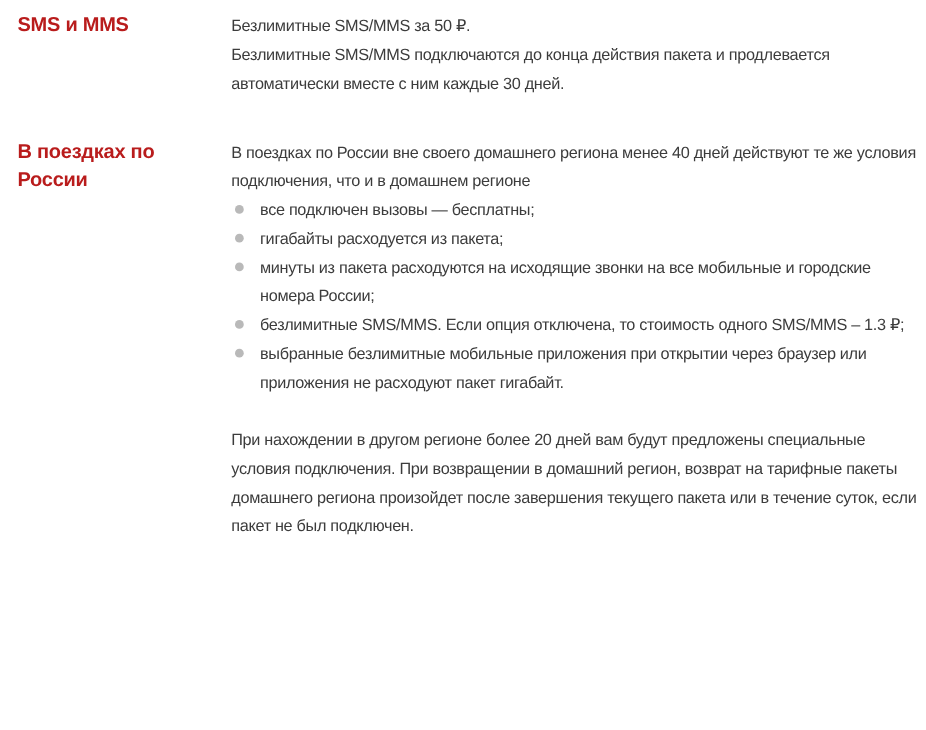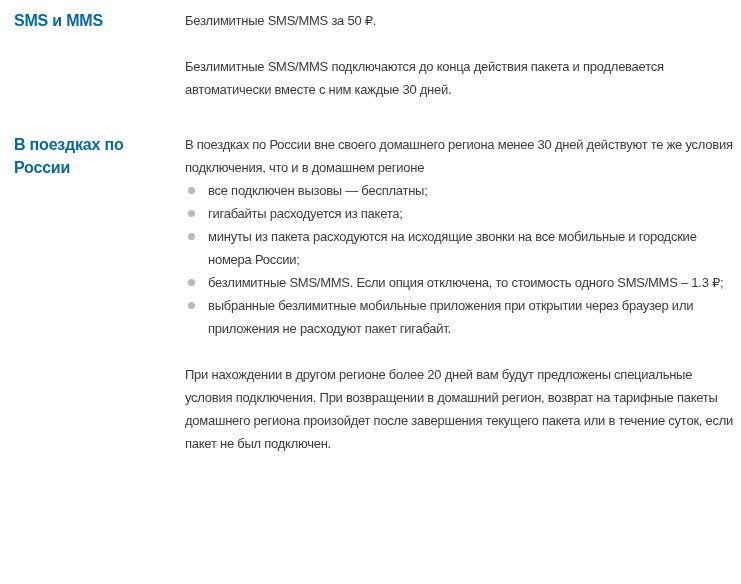--- a/index.html
+++ b/index.html
@@ -23,35 +23,34 @@
     grid-template-columns: 171px 1fr;
     align-items: start;
   }
   .row + .row {
     margin-top: 32px;
   }
   .row-label {
     font-size: 16px;
     font-weight: bold;
     line-height: 23px;
-    color: #0369a1;
+    color: #b91c1c;
     padding-right: 12px;
     letter-spacing: -0.2px;
   }
   .row-content {
     max-width: 556px;
     font-size: 13px;
     line-height: 23px;
     letter-spacing: -0.25px;
   }
   .para {
     margin: 0;
   }
   .para + .para {
-    margin-top: 23px;
   }
   .line {
     display: block;
   }
   .bullets {
     list-style: none;
     margin: 0;
     padding: 0;
   }
   .bullets li {
@@ -85,21 +84,21 @@
       </p>
       <p class="para">
         <span class="line">Безлимитные SMS/MMS подключаются до конца действия пакета и продлевается автоматически вместе с ним каждые 30 дней.</span>
       </p>
     </div>
   </section>
 
   <section class="row">
     <div class="row-label">В поездках по России</div>
     <div class="row-content">
-      <p class="para">В поездках по России вне своего домашнего региона менее 30 дней действуют те же условия подключения, что и в домашнем регионе</p>
+      <p class="para">В поездках по России вне своего домашнего региона менее 40 дней действуют те же условия подключения, что и в домашнем регионе</p>
       <ul class="bullets">
         <li>все подключен вызовы — бесплатны;</li>
         <li>гигабайты расходуется из пакета;</li>
         <li>минуты из пакета расходуются на исходящие звонки на все мобильные и городские номера России;</li>
         <li>безлимитные SMS/MMS. Если опция отключена, то стоимость одного SMS/MMS – 1.3 ₽;</li>
         <li>выбранные безлимитные мобильные приложения при открытии через браузер или приложения не расходуют пакет гигабайт.</li>
       </ul>
       <p class="para outro">При нахождении в другом регионе более 20 дней вам будут предложены специальные условия подключения. При возвращении в домашний регион, возврат на тарифные пакеты домашнего региона произойдет после завершения текущего пакета или в течение суток, если пакет не был подключен.</p>
     </div>
   </section>

